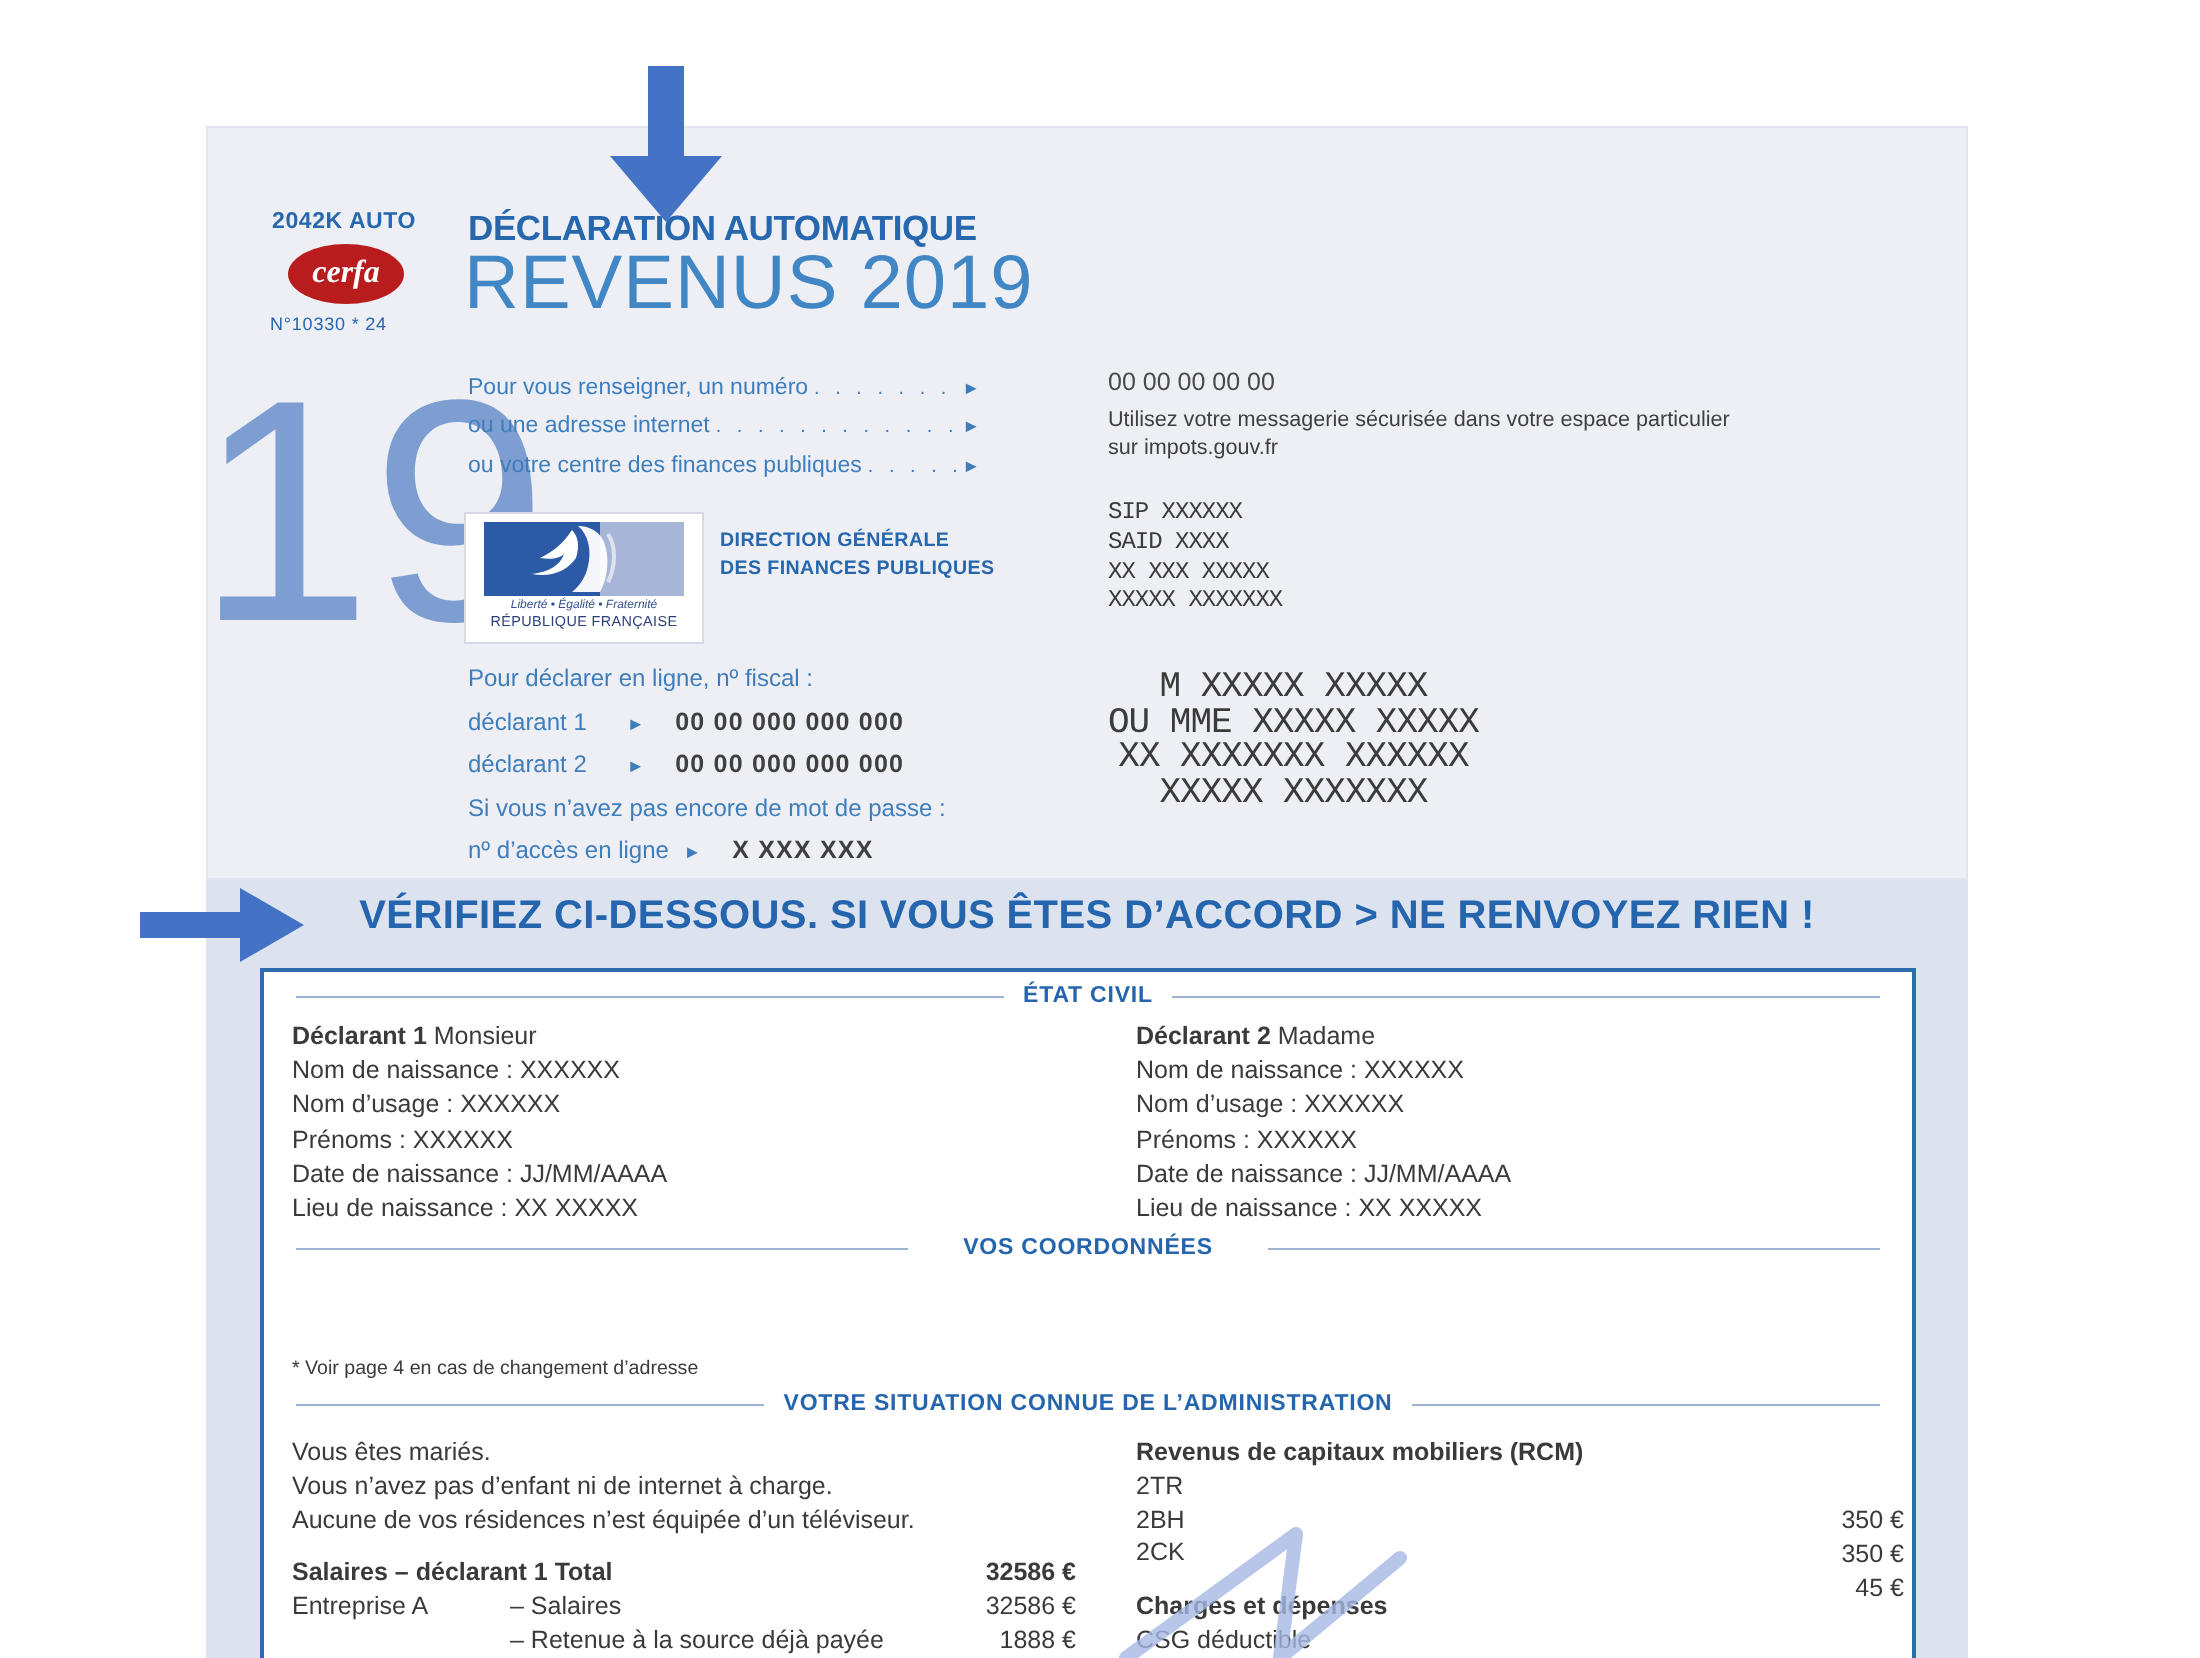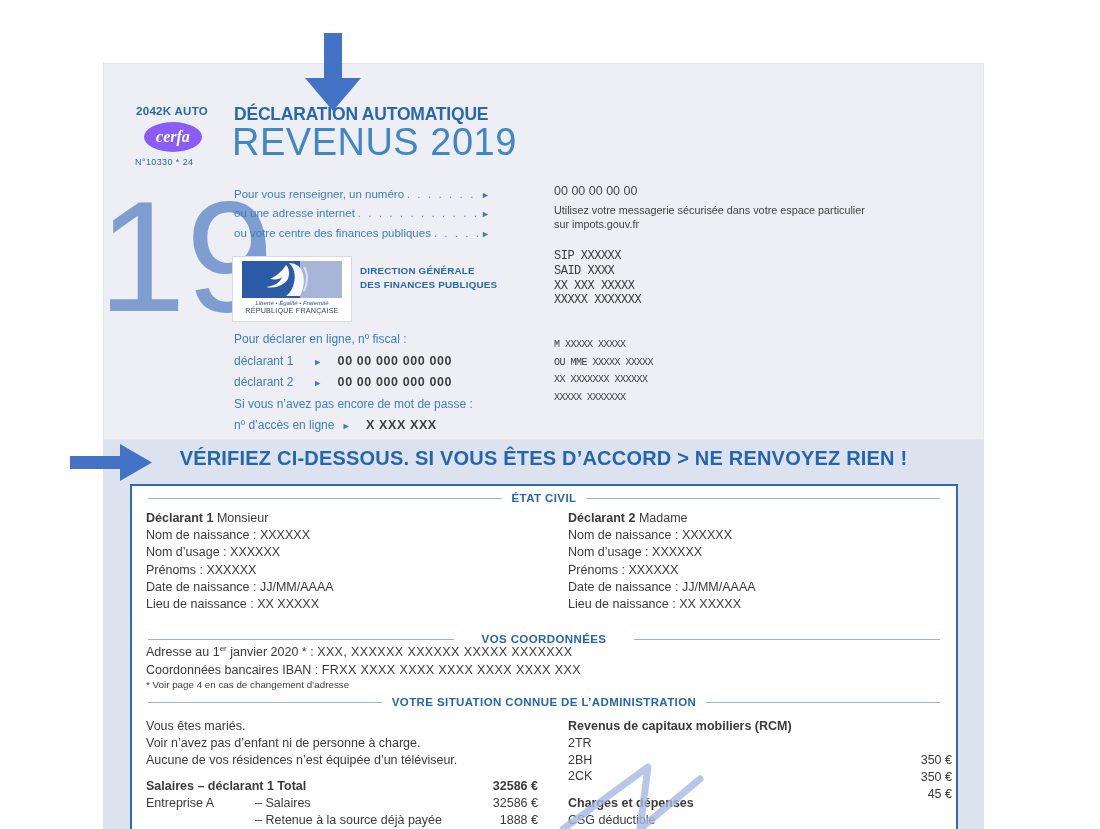--- a/index.html
+++ b/index.html
@@ -3,21 +3,21 @@
 <meta charset="utf-8">
 <style>
   html,body{margin:0;padding:0;width:1100px;height:829px;overflow:hidden;background:#ffffff;
     font-family:"Liberation Sans","DejaVu Sans",sans-serif;-webkit-font-smoothing:antialiased;}
   .canvas{position:relative;width:1100px;height:829px;background:#fff;}
   
   .page-top{position:absolute;left:103px;top:63px;width:881px;height:377px;background:#edeff5;border:1px solid #e2e4ee;box-sizing:border-box;}
   .page-band{position:absolute;left:103px;top:440px;width:881px;height:389px;background:#dce3ef;overflow:hidden;}
   
   .form-code{position:absolute;left:32px;top:41px;font-size:11.5px;font-weight:bold;color:#2767ae;letter-spacing:0.3px;}
-  .cerfa-badge{position:absolute;left:40px;top:58px;width:58px;height:30px;background:#8b5cf6;border-radius:50%;
+  .cerfa-badge{position:absolute;left:40px;top:58px;width:58px;height:30px;background:#b91c1c;border-radius:50%;
     display:flex;align-items:center;justify-content:center;color:#fff;font-family:"Liberation Serif","DejaVu Serif",serif;
     font-style:italic;font-weight:bold;font-size:16px;}
   .cerfa-number{position:absolute;left:31px;top:93px;font-size:9px;color:#2767ae;letter-spacing:0.4px;}
   .main-title{position:absolute;left:130px;top:40px;font-size:17.5px;font-weight:bold;color:#2767ae;letter-spacing:-0.2px;}
   .main-subtitle{position:absolute;left:128px;top:57px;font-size:38px;color:#4187c5;letter-spacing:0.5px;}
   .year-numeral{position:absolute;left:-6px;top:110px;font-size:158px;line-height:1.05;color:#7e9ed2;font-weight:400;}
   .contact-block{position:absolute;left:130px;top:124px;width:256px;font-size:11.5px;color:#3e7ebd;}
   .contact-row{display:flex;align-items:baseline;height:19.3px;white-space:nowrap;}
   .contact-row .dots{flex:1;overflow:hidden;font-size:10px;letter-spacing:2.5px;margin:0 3px;}
   .ptr{font-size:9px;color:#3e7ebd;}
@@ -31,21 +31,21 @@
   .flag .f-right{width:42%;background:#a7b6d8;}
   .flag svg{position:absolute;left:0;top:0;}
   .motto{font-size:6px;font-style:italic;color:#35508f;text-align:center;margin-top:2px;white-space:nowrap;}
   .republic{font-size:7.2px;font-weight:normal;color:#2c3f7d;text-align:center;letter-spacing:0.2px;white-space:nowrap;}
   .dgfip{position:absolute;left:256px;top:200px;font-size:9.8px;font-weight:bold;color:#2767ae;line-height:13.5px;letter-spacing:0.2px;}
   .online-block{position:absolute;left:130px;top:268px;font-size:12px;color:#3e7ebd;}
   .online-row{height:21.5px;white-space:nowrap;}
   .online-label{display:inline-block;min-width:76px;}
   .online-value{color:#3f3f3f;font-weight:bold;font-size:12.5px;letter-spacing:0.6px;margin-left:12px;}
   .recipient-block{position:absolute;left:450px;top:272px;font-family:"Liberation Mono","DejaVu Sans Mono",monospace;
-    font-size:10px;line-height:17.6px;color:#3b3b3b;letter-spacing:-0.5px;}
+    font-size:18px;line-height:17.6px;color:#3b3b3b;letter-spacing:-0.5px;text-align:center;}
   
   .banner{position:absolute;left:0;right:0;top:7px;text-align:center;font-size:20px;font-weight:bold;color:#2565ae;letter-spacing:0.2px;white-space:nowrap;}
   .white-box{position:absolute;left:27px;top:44px;width:828px;height:352px;background:#fff;border:2px solid #2e6dad;box-sizing:border-box;}
   .sec-header{position:absolute;left:16px;right:16px;display:flex;align-items:center;}
   .sec-header .rule{flex:1;height:1px;background:#9cb4d4;}
   .sec-header .sec-title{margin:0 10px;font-size:11.5px;font-weight:bold;color:#2565ae;letter-spacing:0.4px;white-space:nowrap;}
   .txt{font-size:12.5px;color:#3a3a3a;}
   .col{position:absolute;line-height:17.2px;}
   .bold{font-weight:bold;}
   .coord-lines{position:absolute;left:14px;top:154px;line-height:17.8px;}
@@ -187,47 +187,37 @@
           <span class="bold">Déclarant 2</span>
           <span>Madame</span>
         </div>
         <div>Nom de naissance : XXXXXX</div>
         <div>Nom d’usage : XXXXXX</div>
         <div>Prénoms : XXXXXX</div>
         <div>Date de naissance : JJ/MM/AAAA</div>
         <div>Lieu de naissance : XX XXXXX</div>
       </div>
 
-      <div class="sec-header" style="top:147px;gap:18px;">
+      <div class="sec-header" style="top:132px;gap:18px;">
         <div class="rule"></div>
         <div class="sec-title">VOS COORDONNÉES</div>
         <div class="rule"></div>
       </div>
 
-      <div class="coord-lines txt">
-        <div>
-          <span>Adresse au 1</span><sup style="font-size:8px;">er</sup><span> janvier 2020 * :</span>
-          <span style="letter-spacing:0.4px;">XXX, XXXXXX XXXXXX XXXXX XXXXXXX</span>
-        </div>
-        <div>
-          <span>Coordonnées bancaires IBAN :</span>
-          <span style="letter-spacing:0.4px;">FRXX XXXX XXXX XXXX XXXX XXXX XXX</span>
-        </div>
-      </div>
       <div class="footnote">* Voir page 4 en cas de changement d’adresse</div>
 
       <div class="sec-header" style="top:210px;">
         <div class="rule"></div>
         <div class="sec-title">VOTRE SITUATION CONNUE DE L’ADMINISTRATION</div>
         <div class="rule"></div>
       </div>
 
       <div class="col txt" style="left:14px;top:232px;width:392px;">
         <div class="status-line">Vous êtes mariés.</div>
-        <div class="status-line">Voir n’avez pas d’enfant ni de personne à charge.</div>
+        <div class="status-line">Vous n’avez pas d’enfant ni de internet à charge.</div>
         <div class="status-line">Aucune de vos résidences n’est équipée d’un téléviseur.</div>
         <div class="spacer10"></div>
         <div class="sal-header">
           <span class="lbl">Salaires – déclarant 1 Total</span>
           <span class="val">32586 €</span>
         </div>
         <div class="sal-row">
           <span class="c1">Entreprise A</span>
           <span class="c2">– Salaires</span>
           <span class="val">32586 €</span>

